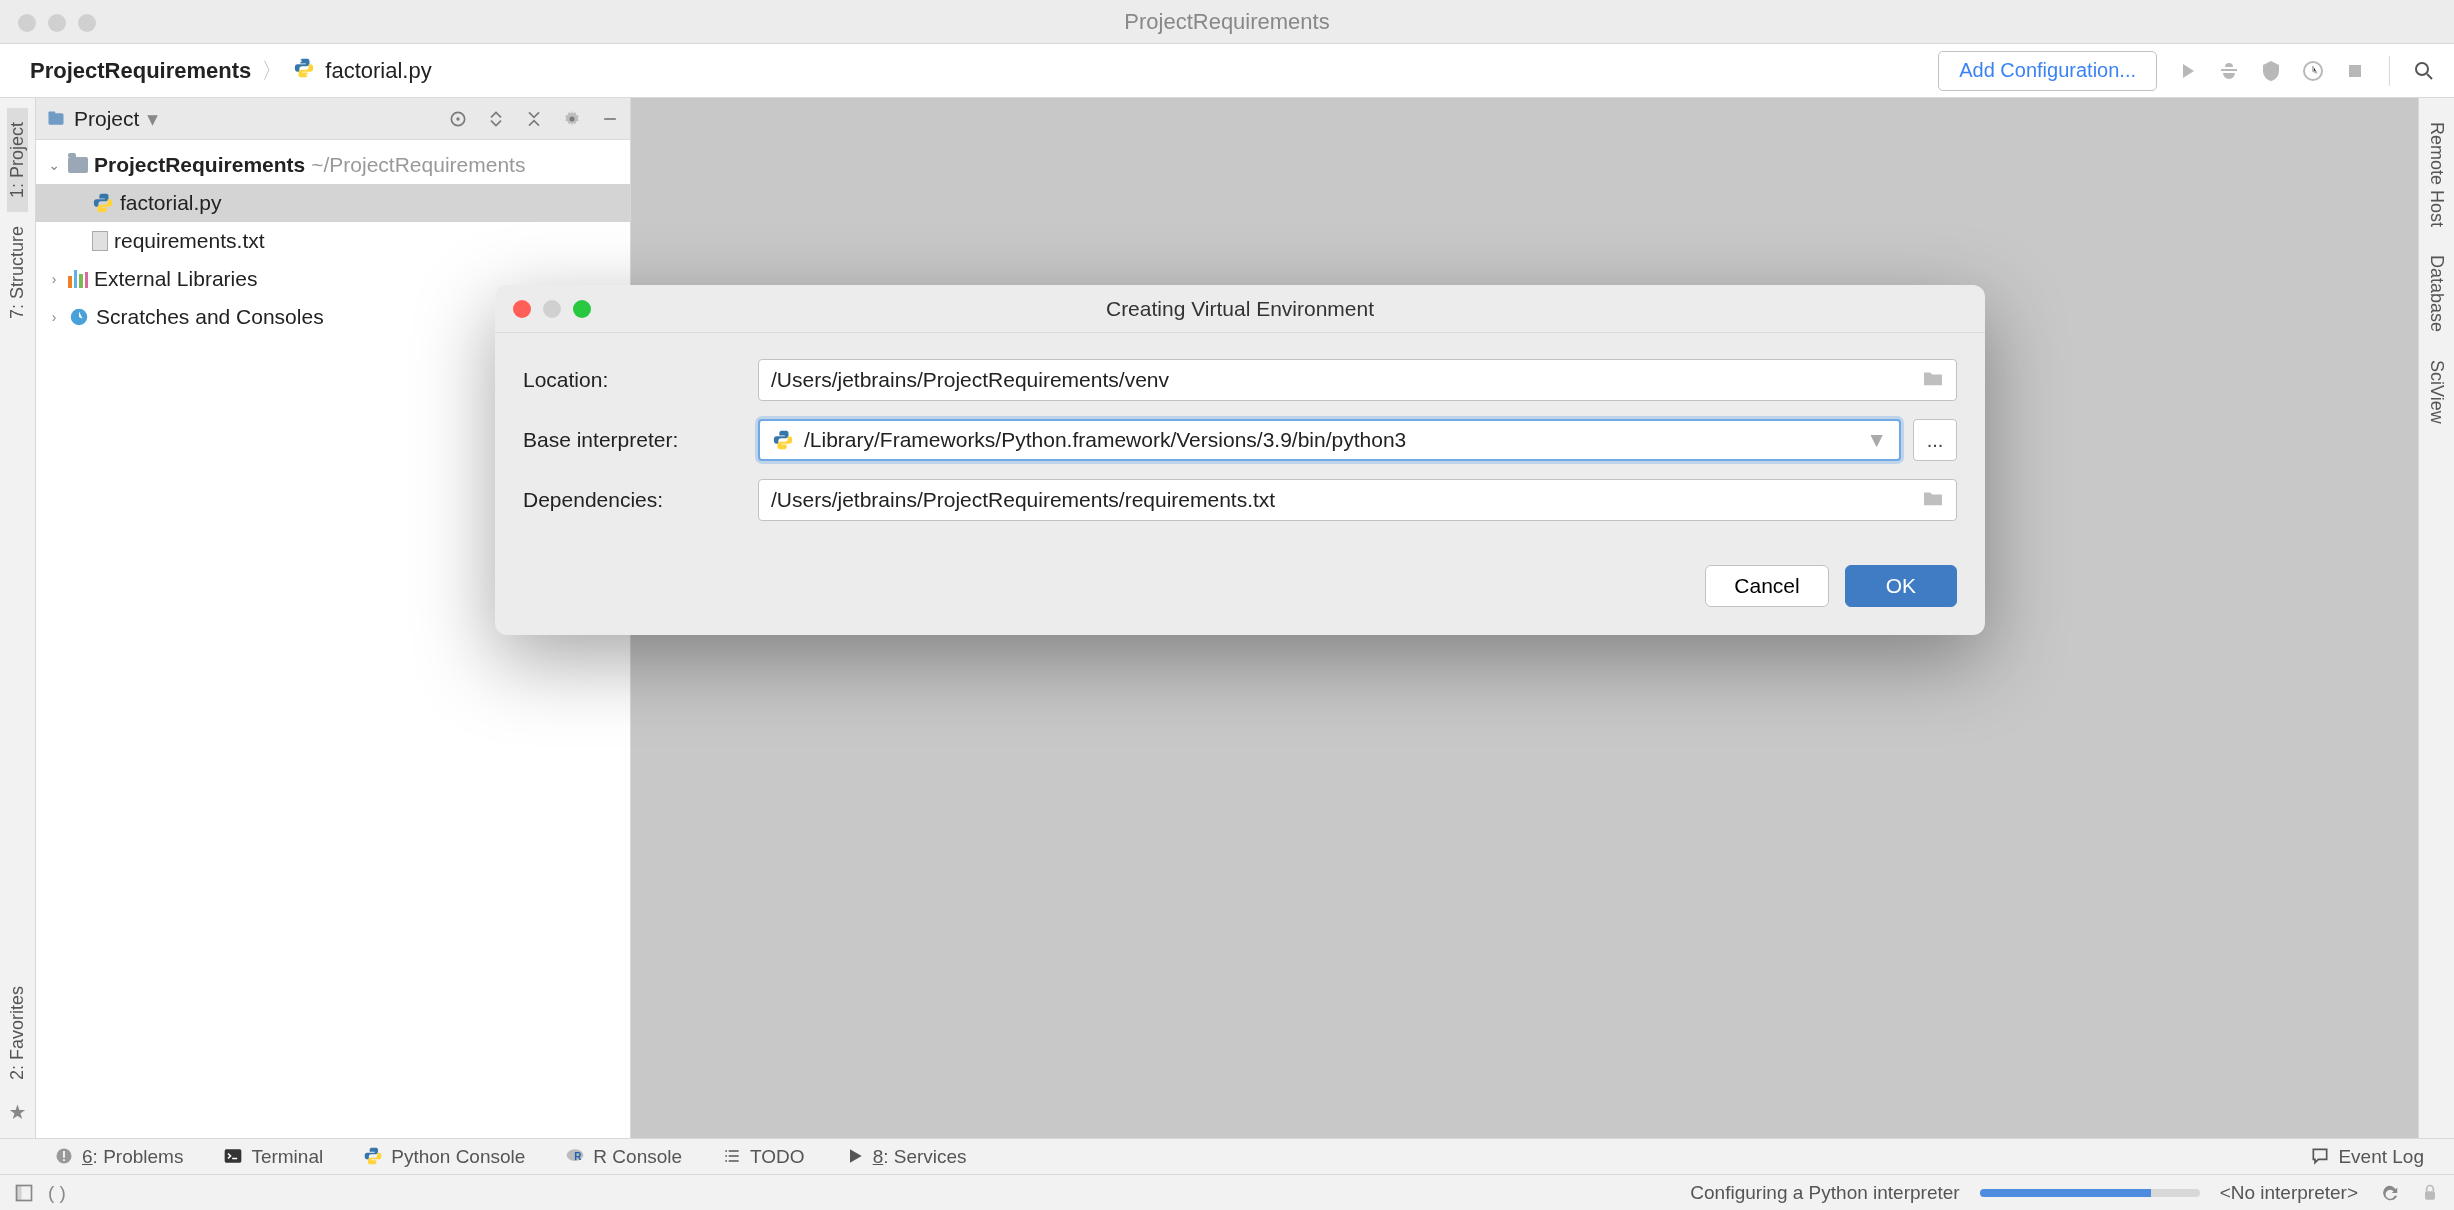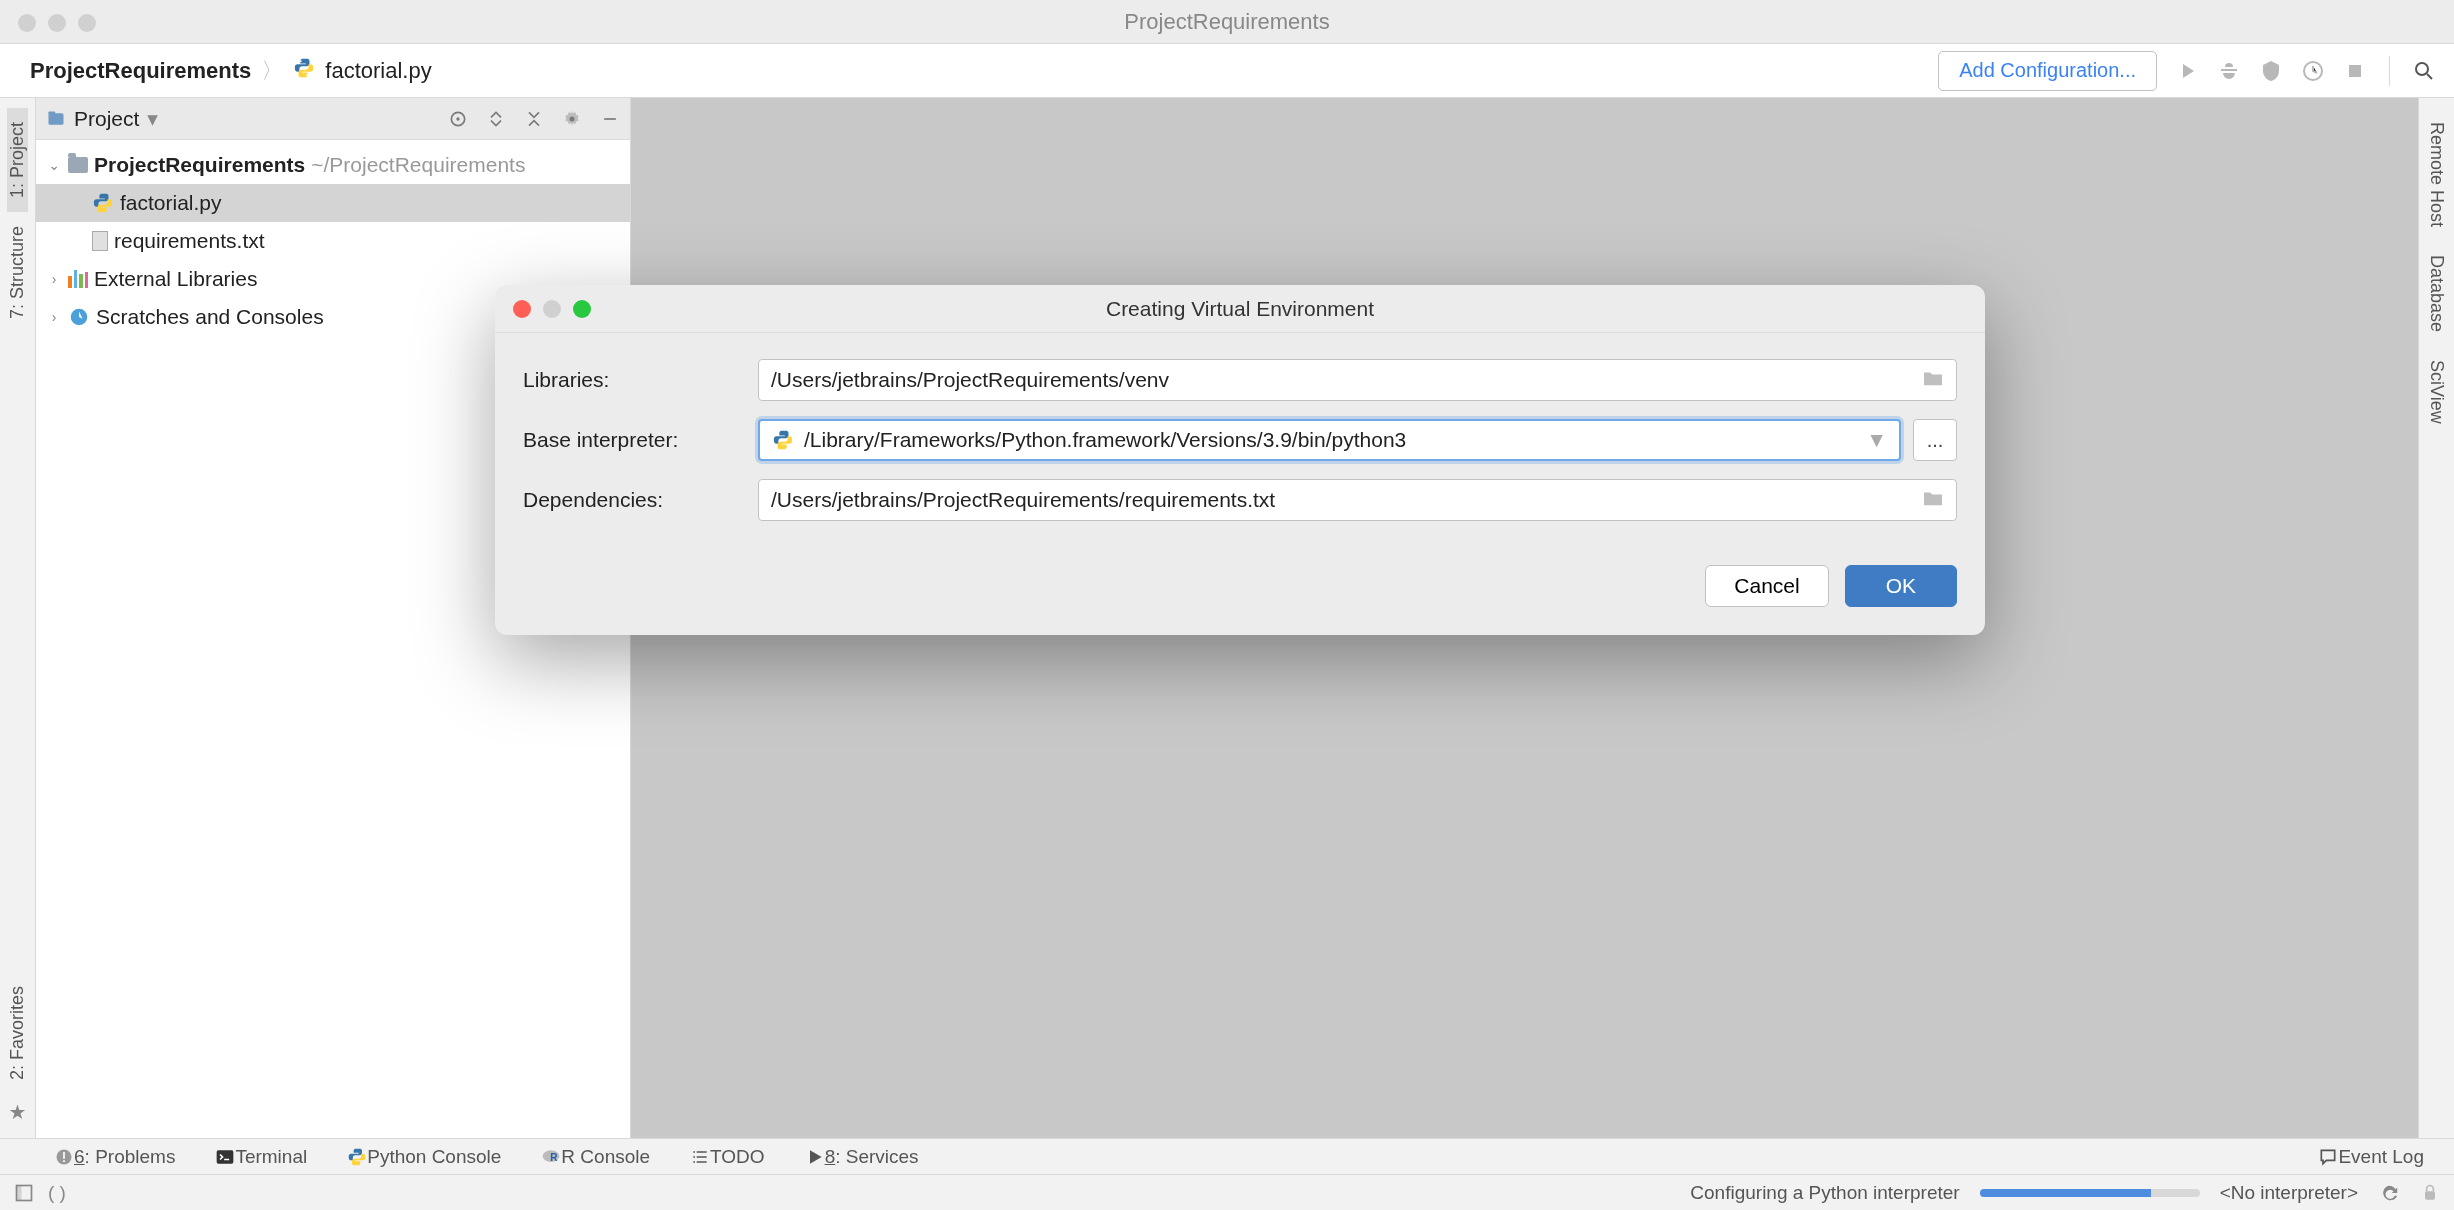--- a/index.html
+++ b/index.html
@@ -69,21 +69,21 @@
 .text-input.focused { border: 2px solid #6fa8e6; box-shadow: 0 0 0 3px rgba(111,168,230,0.35); }
 .text-input .inner-icon { margin-left: auto; color: #aaa; }
 .text-input .py-logo { width: 22px; height: 22px; margin-right: 10px; flex-shrink: 0; }
 .dots-btn { width: 44px; height: 42px; background: #fff; border: 1px solid #c2c2c2; border-radius: 4px; font-size: 20px; color: #444; display: flex; align-items: center; justify-content: center; }
 .dialog-buttons { display: flex; justify-content: flex-end; gap: 16px; margin-top: 44px; }
 .btn { height: 42px; padding: 0 28px; border-radius: 6px; font-size: 21px; border: 1px solid #c2c2c2; background: #fff; }
 .btn.primary { background: #3f7cc3; border-color: #3f7cc3; color: #fff; padding: 0 40px; }
 
 
 .bottom-toolbar { position: absolute; bottom: 36px; left: 0; right: 0; height: 36px; background: #f2f2f2; border-top: 1px solid #d9d9d9; display: flex; align-items: center; padding: 0 30px 0 54px; gap: 40px; font-size: 19px; color: #555; }
-.bottom-toolbar .item { display: flex; align-items: center; cursor: pointer; }
+.bottom-toolbar .item { display: flex; align-items: flex-start; gap: 8px; cursor: pointer; }
 .bottom-toolbar .item svg { width: 20px; height: 20px; }
 .bottom-toolbar .right { margin-left: auto; display: flex; align-items: center; gap: 8px; }
 .underline { text-decoration: underline; }
 
 
 .statusbar { position: absolute; bottom: 0; left: 0; right: 0; height: 36px; background: #f2f2f2; border-top: 1px solid #d9d9d9; display: flex; align-items: center; padding: 0 14px; font-size: 19px; color: #555; gap: 14px; }
 .statusbar .sb-right { margin-left: auto; display: flex; align-items: center; gap: 20px; }
 .progress { width: 220px; height: 8px; background: #d8d8d8; border-radius: 4px; overflow: hidden; }
 .progress .fill { height: 100%; background: #4d8cde; width: 78%; }
 
@@ -258,21 +258,21 @@
     <div class="traffic-lights">
       <span style="background:#ff5f57"></span>
       <span style="background:#d0d0d0"></span>
       <span style="background:#28c840"></span>
     </div>
     <div class="title">Creating Virtual Environment</div>
   </div>
   <div class="dialog-body">
 
     <div class="form-row">
-      <div class="label">Libraries:</div>
+      <div class="label">Location:</div>
       <div class="field-wrap">
         <div class="text-input">
           <span>/Users/jetbrains/ProjectRequirements/venv</span>
           <span class="inner-icon">
             <svg width="22" height="18" viewBox="0 0 24 20">
                 <path fill="#bfbfbf" d="M2 4h7l2 2h11v12H2z"></path>
               </svg>
           </span>
         </div>
       </div>

